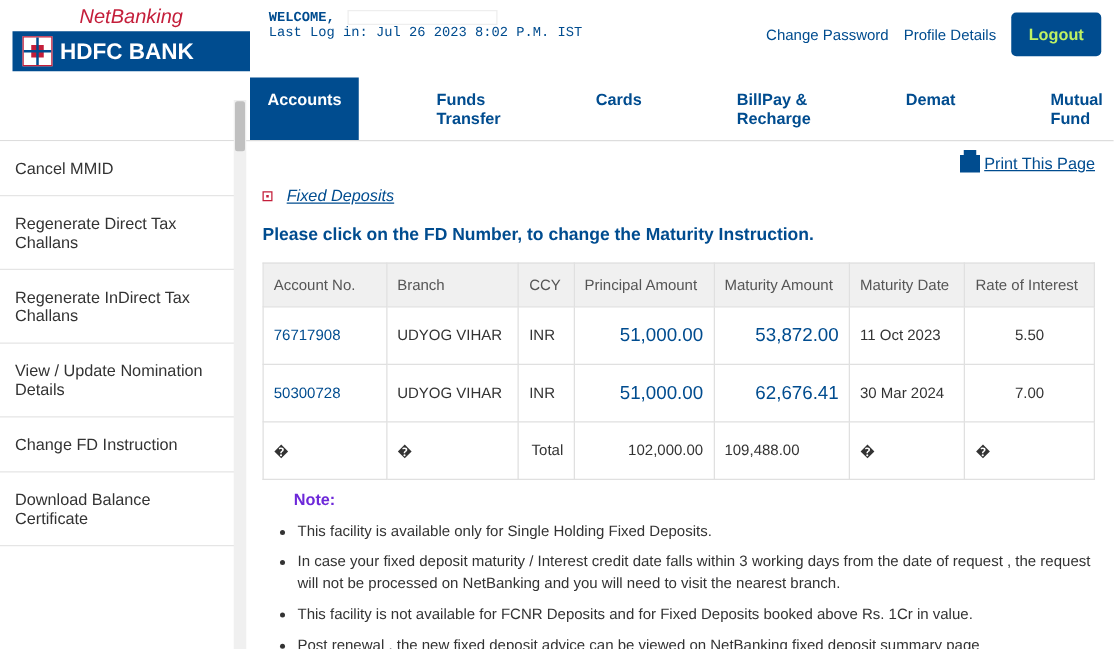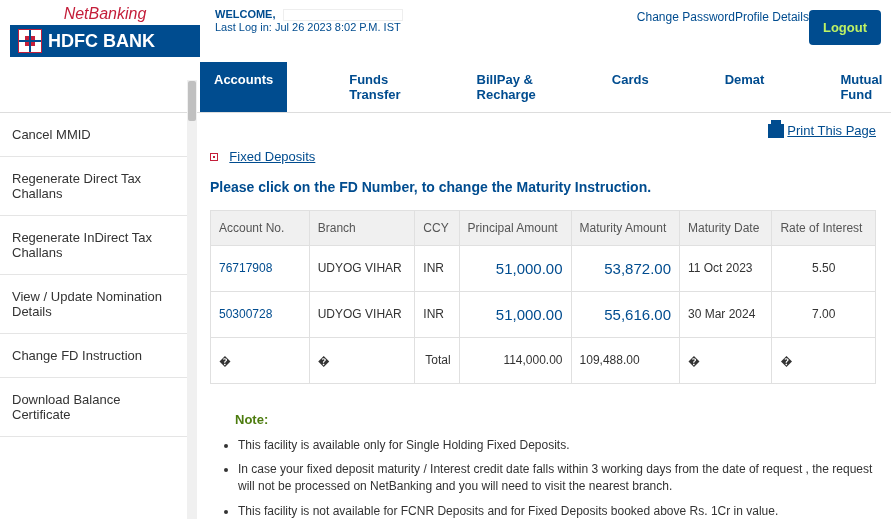--- a/index.html
+++ b/index.html
@@ -4,53 +4,53 @@
 <style>
 * { margin: 0; padding: 0; box-sizing: border-box; }
 body { font-family: Arial, sans-serif; font-size: 12px; background: #fff; width: 891px; }
 .header { display: flex; align-items: flex-start; padding: 5px 10px; }
 .logo-area { width: 190px; }
 .netbanking-text { color: #c41e3a; font-weight: normal; font-size: 16px; font-style: italic; text-align: center; margin-bottom: 2px; }
 .bank-logo { display: flex; align-items: center; background: #004c8f; color: #fff; padding: 4px 8px; font-weight: bold; font-size: 18px; }
 .logo-square { width: 24px; height: 24px; background: #fff; display: inline-flex; align-items: center; justify-content: center; margin-right: 6px; position: relative; border:1px solid #c41e3a;}
 .logo-square::before { content:""; position:absolute; width:10px; height:10px; background:#c41e3a; }
 .logo-square::after { content:""; position:absolute; inset:0; background: linear-gradient(#004c8f,#004c8f) center/100% 2px no-repeat, linear-gradient(#004c8f,#004c8f) center/2px 100% no-repeat; }
-.welcome-area { flex: 1; padding-left: 15px; padding-top: 3px; }
+.welcome-area { flex: 1; padding-left: 15px; padding-top: 3px; font-family: Liberation Mono, monospace; }
 .welcome-line { color: #004c8f; font-size: 11px; font-weight: bold; }
 .welcome-line .masked { background:#fff; border:1px solid #eee; display:inline-block; width:120px; height:12px; vertical-align:middle; margin-left:4px;}
 .lastlogin { color: #004c8f; font-size: 11px; }
-.top-links { display: flex; gap: 0; padding-top: 5px; }
+.top-links { display: flex; gap: 12px; align-items: center; padding-top: 5px; }
 .top-links a { color: #004c8f; text-decoration: none; font-size: 12px; }
 .logout-btn { background: #004c8f; color: #bef264; padding: 10px 14px; border-radius: 4px; border: none; font-weight: bold; font-size: 13px; cursor: pointer; }
 .main-nav { display: flex; background: #fff; border-bottom: 1px solid #ddd; padding-left: 200px; gap: 48px; }
 .nav-item { padding: 10px 14px; color: #004c8f; font-weight: bold; font-size: 13px; cursor: pointer; }
 .nav-item.active { background: #004c8f; color: #fff; }
 .container { display: flex; }
 .sidebar { width: 195px; border-right: 1px solid #ddd; background: #fff; }
 .sidebar-item { padding: 14px 12px; border-bottom: 1px solid #e5e5e5; color: #333; font-size: 13px; cursor: pointer; }
 .sidebar-scroll { position:absolute; left:187px; width:10px; background:#f0f0f0; height:440px; top:80px;}
 .sidebar-thumb { background:#c0c0c0; height:40px; width:8px; margin:1px; border-radius:2px;}
 .content { flex: 1; padding: 10px 15px; }
 .print-row { text-align: right; margin-bottom: 8px; }
 .print-link { color: #004c8f; text-decoration: underline; font-size: 13px; display:inline-flex; align-items:center; gap:3px;}
 .print-icon { width:16px; height:14px; background:#004c8f; display:inline-block; position:relative;}
 .print-icon::before{content:"";position:absolute;top:-4px;left:3px;width:10px;height:4px;background:#004c8f;}
-.breadcrumb-row { margin-bottom: 15px; }
+.breadcrumb-row { margin-bottom: 15px; font-style: italic; }
 .bc-square { display:inline-block; width:8px; height:8px; border:1px solid #c41e3a; margin-right:8px; position:relative;}
 .bc-square::after{content:"";position:absolute;inset:2px;background:#c41e3a;}
 .bc-link { color: #004c8f; text-decoration: underline; font-size: 13px; }
 .instruction-title { color: #004c8f; font-weight: bold; font-size: 14px; margin-bottom: 15px; }
 table.fd { width: 100%; border-collapse: collapse; font-size: 12px; border-radius: 17px; }
 table.fd th { background: #f0f0f0; color: #555; font-weight: normal; padding: 10px 8px; text-align: left; border: 1px solid #e0e0e0; }
 table.fd td { padding: 14px 8px; border: 1px solid #e0e0e0; color: #333; }
 table.fd td.account-link { color: #004c8f; }
 table.fd td.amt { color: #004c8f; text-align: right; font-size: 15px; }
 table.fd th.amt-h { text-align: left; }
 table.fd td.total-label { text-align: right; }
-.note-title { color: #4d7c0f; font-weight: bold; margin-top: 28px; margin-bottom: 6px; font-size: 13px; padding-left: 25px; }
+.note-title { color: #6d28d9; font-weight: bold; margin-top: 8px; margin-bottom: 6px; font-size: 13px; padding-left: 25px; }
 .note-list { list-style: disc; margin-left: 28px; color: #333; font-size: 12px; }
 .note-list li { padding: 4px 0; line-height: 1.4; }
 .masked-digits { background:#fff; display:inline-block; width:24px; height:10px;}
 </style>
 </head>
 <body>
 
 <div class="header">
   <div class="logo-area">
     <div class="netbanking-text">NetBanking</div>
@@ -69,22 +69,22 @@
   <div class="top-links">
     <a href="#">Change Password</a>
     <a href="#">Profile Details</a>
     <button class="logout-btn">Logout</button>
   </div>
 </div>
 
 <div class="main-nav">
   <div class="nav-item active">Accounts</div>
   <div class="nav-item">Funds Transfer</div>
+  <div class="nav-item">Cards</div>
   <div class="nav-item">BillPay &amp; Recharge</div>
-  <div class="nav-item">Cards</div>
   <div class="nav-item">Demat</div>
   <div class="nav-item">Mutual Fund</div>
   <div class="nav-item">Insurance</div>
   <div class="nav-item">Loans</div>
   <div class="nav-item">Offers</div>
 </div>
 
 <div class="container">
   <div class="sidebar">
     <div class="sidebar-item">Cancel MMID</div>
@@ -132,29 +132,29 @@
           <td class="amt">51,000.00</td>
           <td class="amt">53,872.00</td>
           <td>11 Oct 2023</td>
           <td style="text-align:center">5.50</td>
         </tr>
         <tr>
           <td class="account-link"><span>50300728</span><span class="masked-digits"></span></td>
           <td>UDYOG VIHAR</td>
           <td>INR</td>
           <td class="amt">51,000.00</td>
-          <td class="amt">55,616.00</td>
+          <td class="amt">62,676.41</td>
           <td>30 Mar 2024</td>
           <td style="text-align:center">7.00</td>
         </tr>
         <tr>
           <td>�</td>
           <td>�</td>
           <td class="total-label">Total</td>
-          <td style="text-align:right">114,000.00</td>
+          <td style="text-align:right">102,000.00</td>
           <td style="text-align:left">109,488.00</td>
           <td>�</td>
           <td>�</td>
         </tr>
       </tbody>
     </table>
 
     <div class="note-title">Note:</div>
     <ul class="note-list">
       <li>This facility is available only for Single Holding Fixed Deposits.</li>

